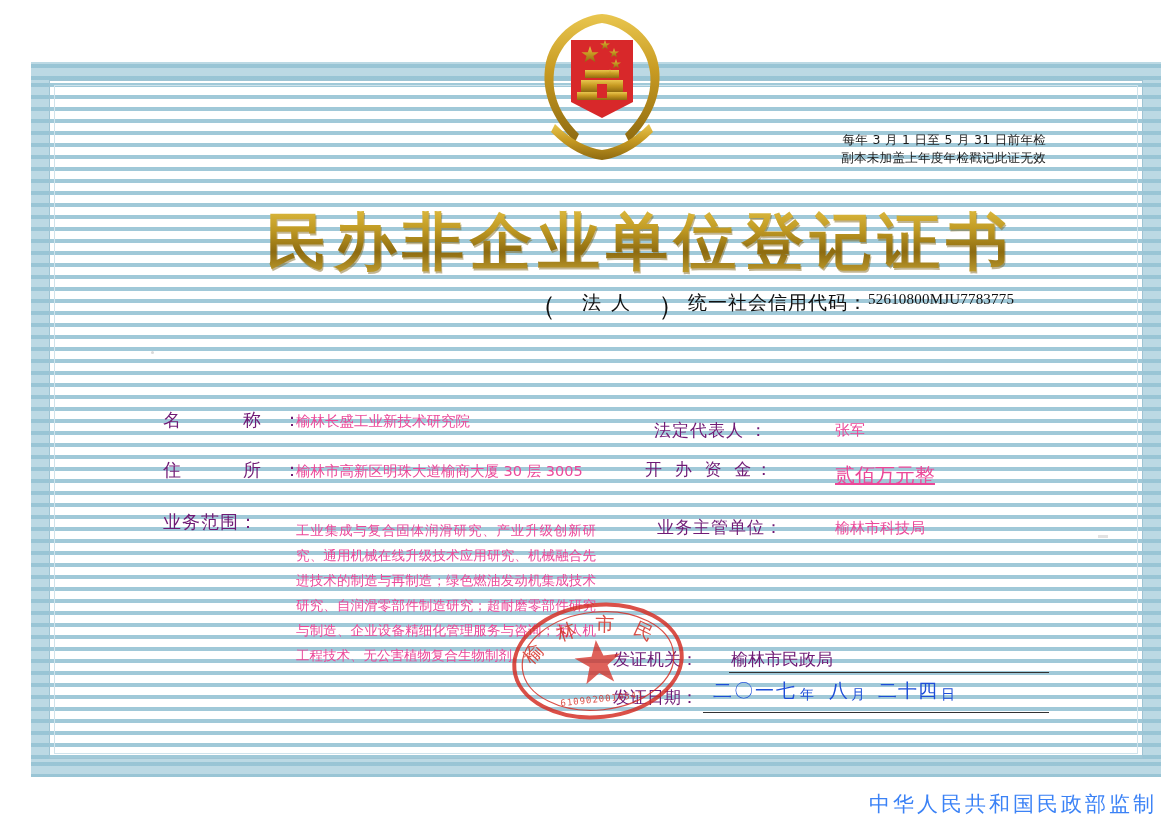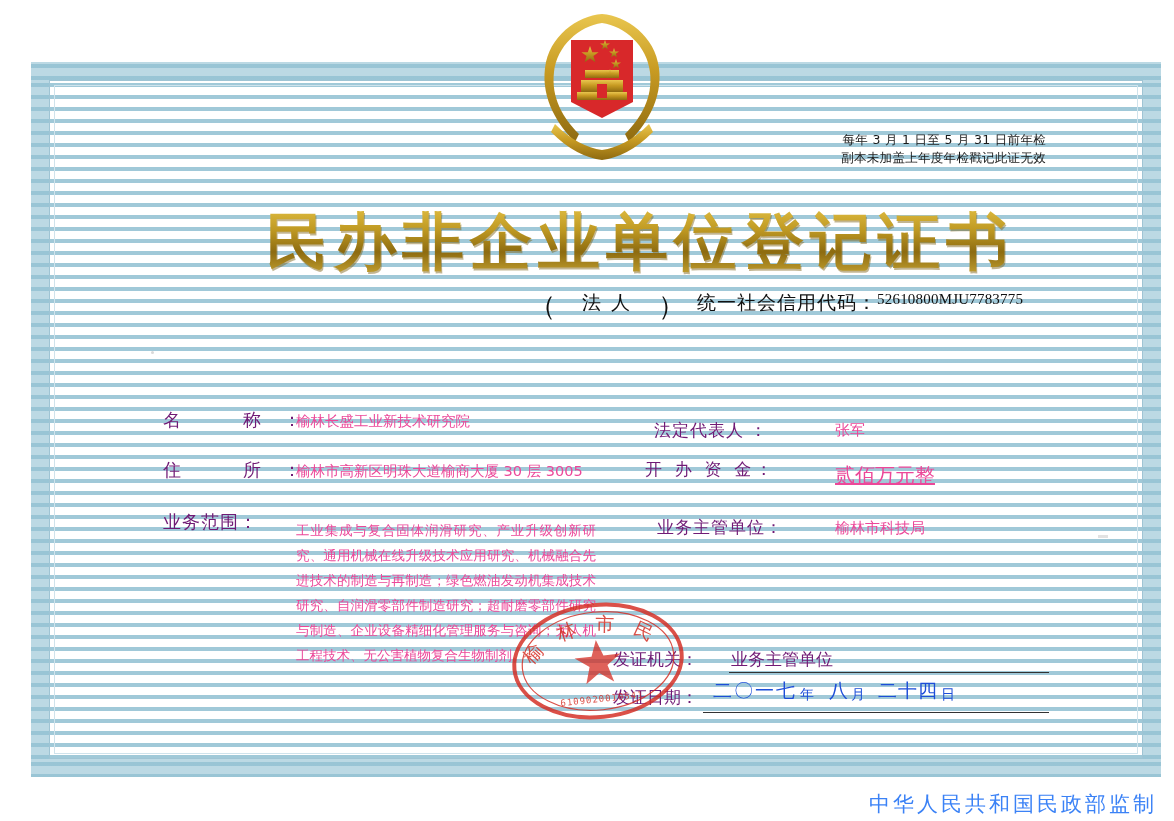--- a/index.html
+++ b/index.html
@@ -130,21 +130,21 @@
   .faren-label {
     font-size: 19px;
     letter-spacing: 2px;
     padding: 0 26px;
     position: relative;
     top: -3px;
   }
   .credit-label {
     font-size: 19px;
     letter-spacing: 1px;
-    margin-left: 12px;
+    margin-left: 3px;
     position: relative;
     top: -3px;
     font-weight: 500;
   }
   .credit-code {
     font-family: "Liberation Serif", serif;
     font-size: 15px;
     letter-spacing: 0.2px;
     position: relative;
     top: -11px;
@@ -321,21 +321,21 @@
   <div class="field-label lbl-legal">法定代表人 ：</div>
   <div class="field-value val-legal">张军</div>
 
   <div class="field-label lbl-fund">开 办 资 金：</div>
   <div class="field-value val-fund">贰佰万元整</div>
 
   <div class="field-label lbl-dept">业务主管单位：</div>
   <div class="field-value val-dept">榆林市科技局</div>
 
   <div class="field-label lbl-issuer">发证机关：</div>
-  <div class="field-label val-issuer">业务主管单位</div>
+  <div class="field-label val-issuer">榆林市民政局</div>
   <div class="rule rule-issuer"></div>
 
   <div class="field-label lbl-date">发证日期：</div>
   <div class="date-parts">
     <span class="date-y">二〇一七</span><span class="date-sep">年</span><span class="date-m">八</span><span class="date-sep">月</span><span class="date-d">二十四</span><span class="date-sep">日</span>
   </div>
   <div class="rule rule-date"></div>
 
   <div class="seal">
     <svg width="230" height="130" viewBox="0 0 230 130" xmlns="http://www.w3.org/2000/svg">

